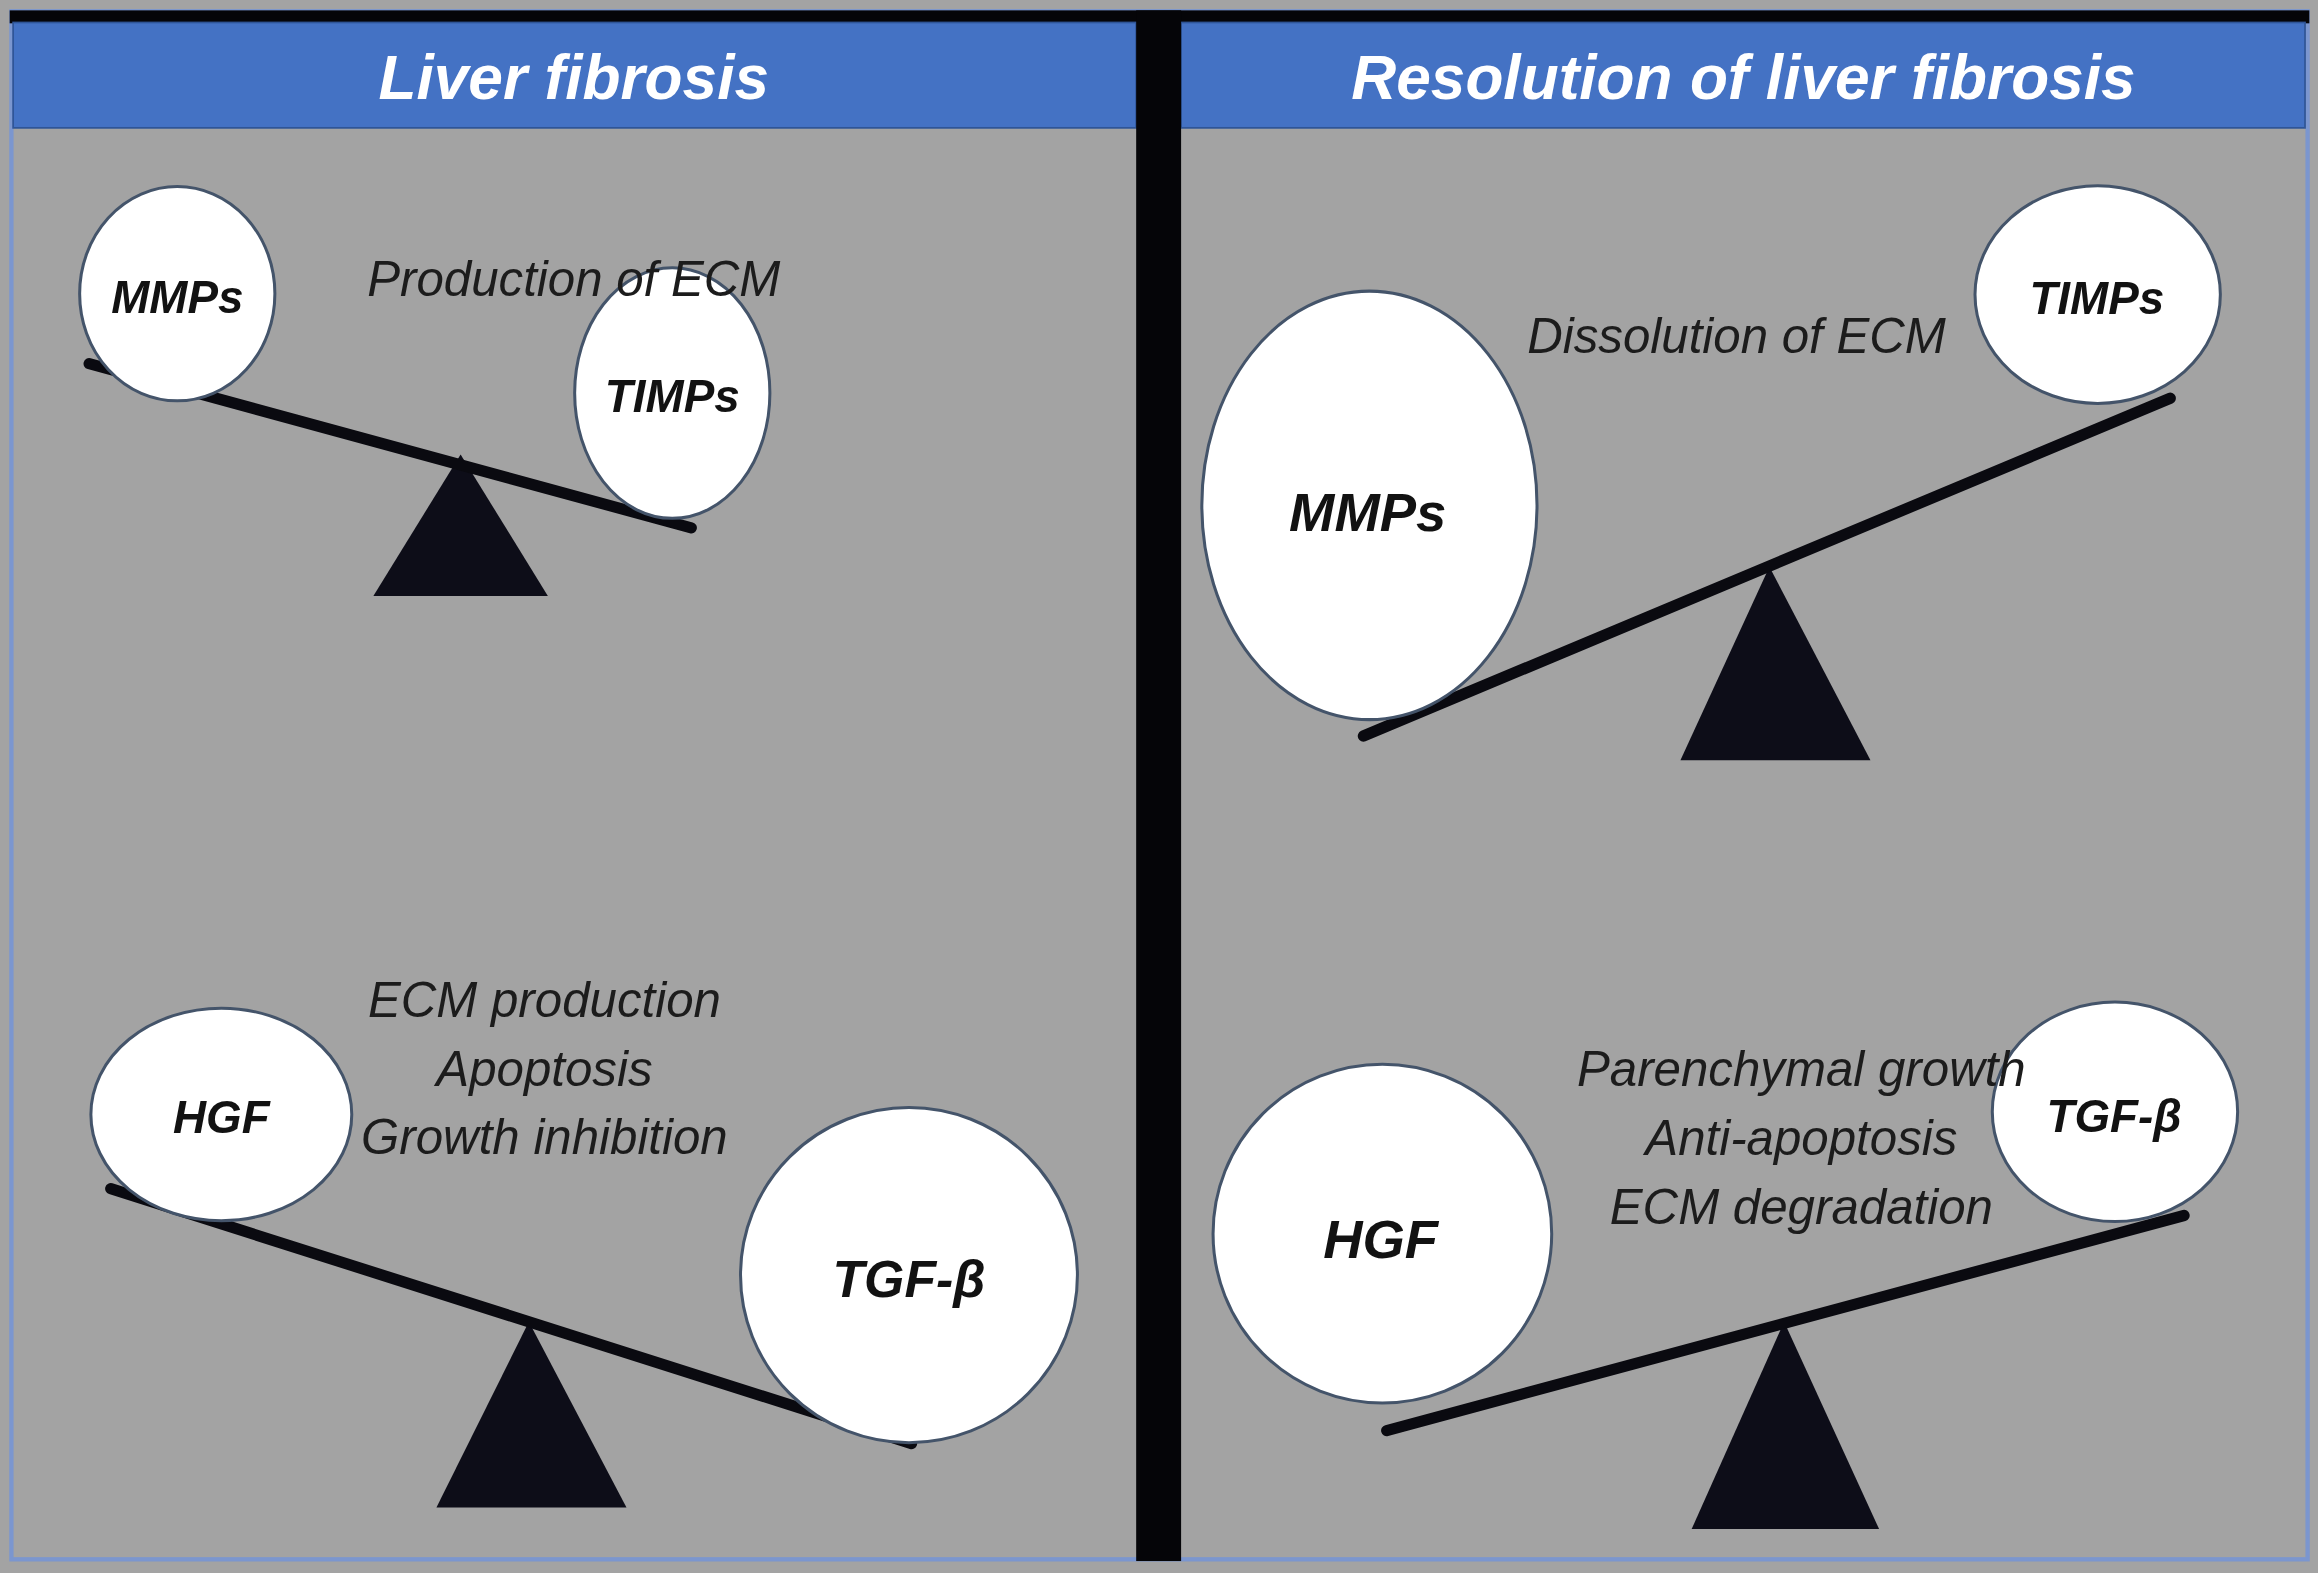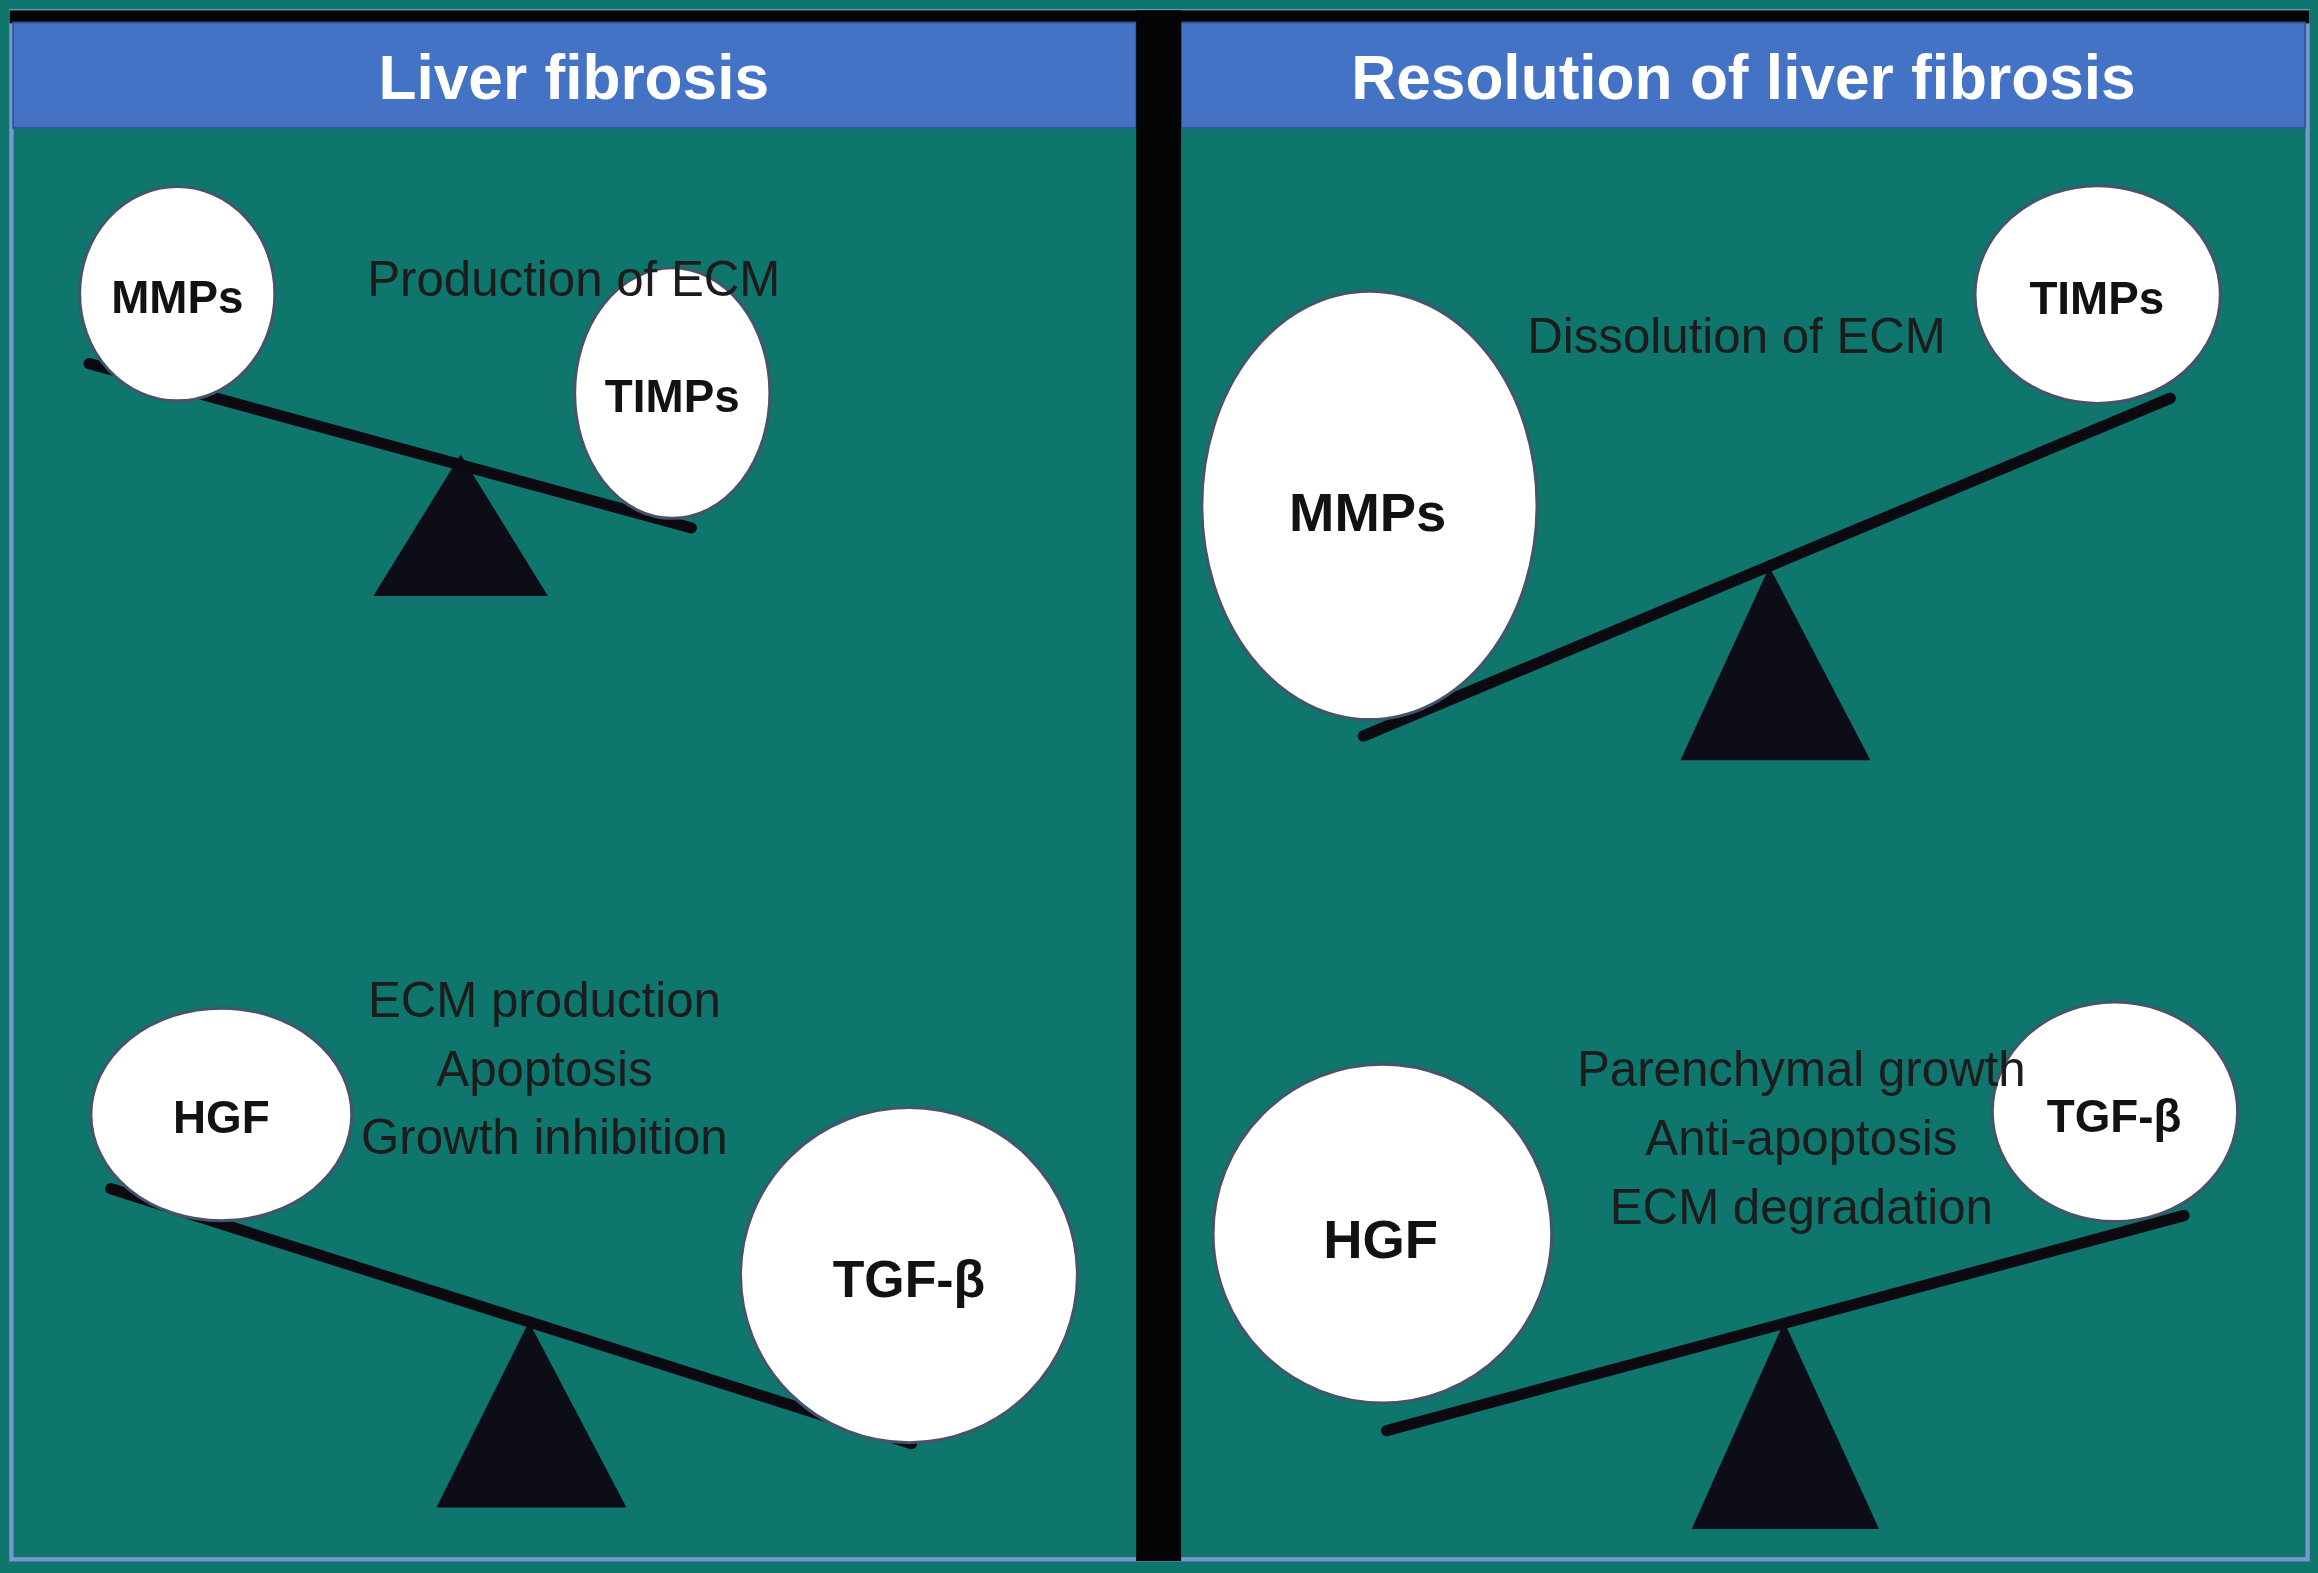--- a/index.html
+++ b/index.html
@@ -1,21 +1,22 @@
 <!DOCTYPE html>
 <html style="font-size:14px"><head>
 <meta charset="utf-8">
 <style>
   html, body { margin: 0; padding: 0; background: #ffffff; }
   #stage {
     position: relative;
     width: 2319px;
     height: 1574px;
-    background: #0f766e;
+    background: #a3a3a3;
     font-family: "Liberation Sans", "DejaVu Sans", sans-serif;
+    font-style: italic;
   }
   svg { display: block; }
   text {
     font-family: "Liberation Sans", "DejaVu Sans", sans-serif;
     fill: #1a1a1a;
   }
   .panel-title { font-weight: bold; font-size: 72px; fill: #ffffff; }
   .caption { font-size: 57px; fill: #1c1c1c; }
   .weight-label { font-weight: bold; fill: #121212; }
   .wl-sm { font-size: 53px; }

